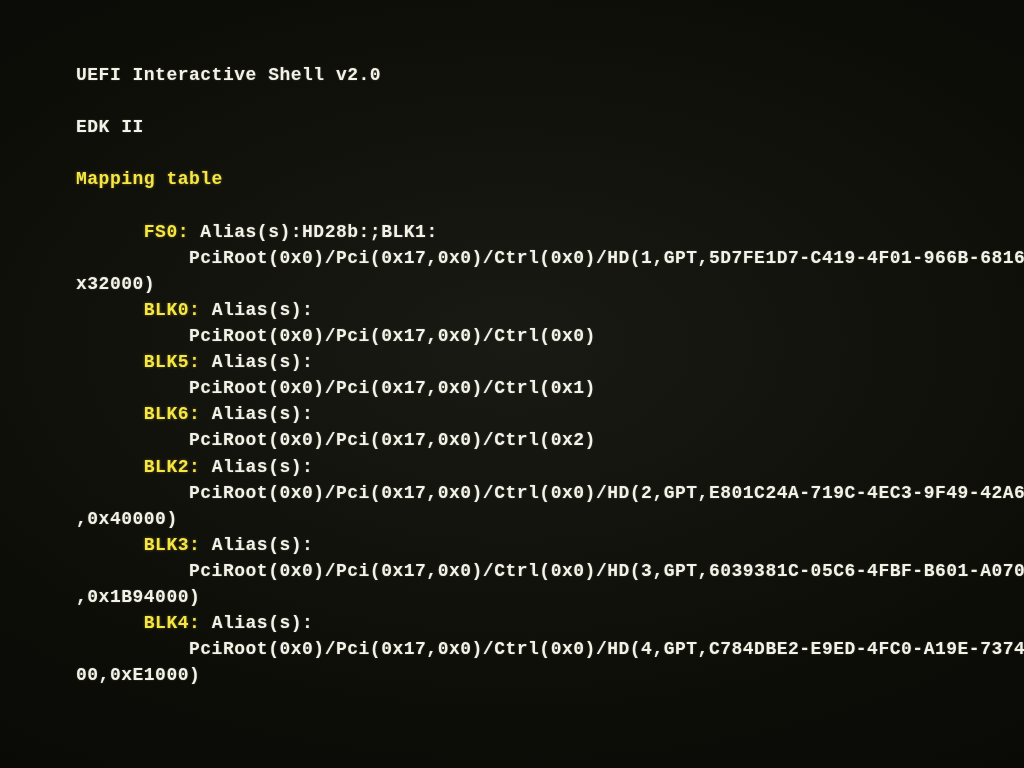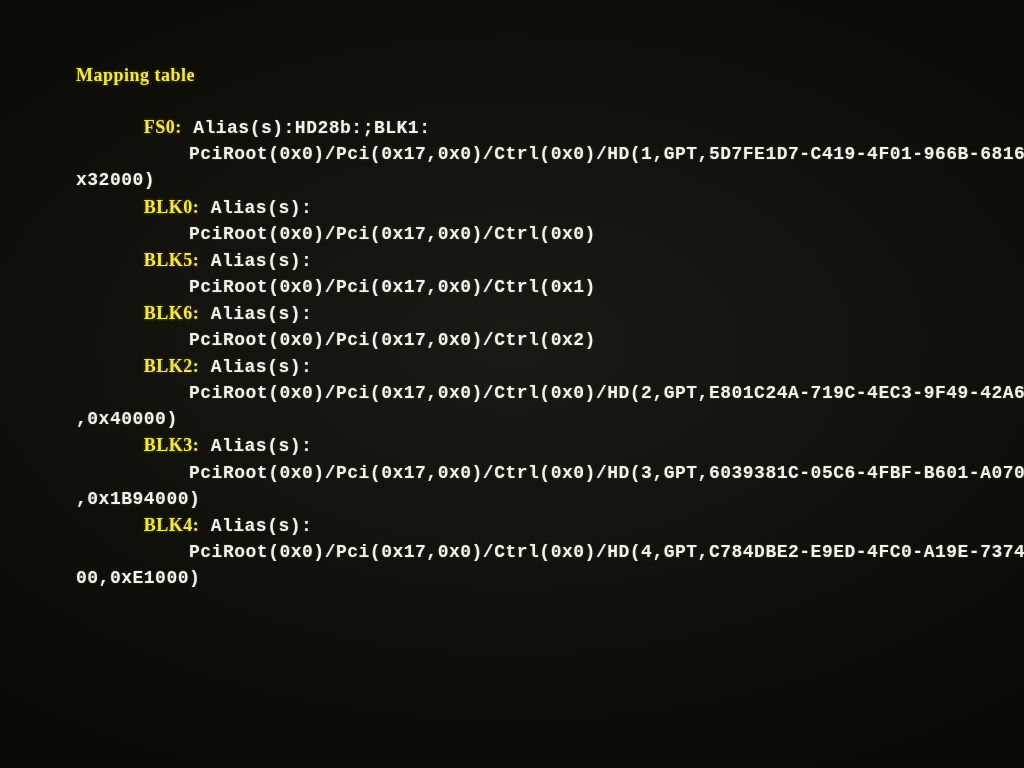--- a/index.html
+++ b/index.html
@@ -19,23 +19,25 @@
     color: #e8e8d8;
     letter-spacing: 0.5px;
   }
   .screen {
     padding: 36px 0 0 76px;
     white-space: pre;
     transform: перspective(2000px) rotateY(-0.5deg) rotateX(0.3deg);
   }
   .line { display: block; }
   .white  { color: #f2f2e6; text-shadow: 0 0 2px rgba(255,255,255,0.25); }
-  .yellow { color: #f5e642; text-shadow: 0 0 3px rgba(245,230,66,0.35); font-family: Liberation Serif, serif; }
+  .yellow { color: #f5e642; text-shadow: 0 0 3px rgba(245,230,66,0.35); }
 </style>
 </head>
 <body>
 
 <div class="screen">
+<span class="line white">UEFI Interactive Shell v2.0</span>
+<span class="line white">EDK II</span>
 <span class="line yellow">Mapping table</span>
 <div id="entries"><span class="line"><span class="white">      </span><span class="yellow">FS0:</span><span class="white"> </span><span class="white">Alias(s):HD28b:;BLK1:</span></span><span class="line white">          PciRoot(0x0)/Pci(0x17,0x0)/Ctrl(0x0)/HD(1,GPT,5D7FE1D7-C419-4F01-966B-6816979E</span><span class="line white">x32000)</span><span class="line"><span class="white">      </span><span class="yellow">BLK0:</span><span class="white"> </span><span class="white">Alias(s):</span></span><span class="line white">          PciRoot(0x0)/Pci(0x17,0x0)/Ctrl(0x0)</span><span class="line"><span class="white">      </span><span class="yellow">BLK5:</span><span class="white"> </span><span class="white">Alias(s):</span></span><span class="line white">          PciRoot(0x0)/Pci(0x17,0x0)/Ctrl(0x1)</span><span class="line"><span class="white">      </span><span class="yellow">BLK6:</span><span class="white"> </span><span class="white">Alias(s):</span></span><span class="line white">          PciRoot(0x0)/Pci(0x17,0x0)/Ctrl(0x2)</span><span class="line"><span class="white">      </span><span class="yellow">BLK2:</span><span class="white"> </span><span class="white">Alias(s):</span></span><span class="line white">          PciRoot(0x0)/Pci(0x17,0x0)/Ctrl(0x0)/HD(2,GPT,E801C24A-719C-4EC3-9F49-42A6623</span><span class="line white">,0x40000)</span><span class="line"><span class="white">      </span><span class="yellow">BLK3:</span><span class="white"> </span><span class="white">Alias(s):</span></span><span class="line white">          PciRoot(0x0)/Pci(0x17,0x0)/Ctrl(0x0)/HD(3,GPT,6039381C-05C6-4FBF-B601-A070553</span><span class="line white">,0x1B94000)</span><span class="line"><span class="white">      </span><span class="yellow">BLK4:</span><span class="white"> </span><span class="white">Alias(s):</span></span><span class="line white">          PciRoot(0x0)/Pci(0x17,0x0)/Ctrl(0x0)/HD(4,GPT,C784DBE2-E9ED-4FC0-A19E-7374A26</span><span class="line white">00,0xE1000)</span></div>
 <span class="line"></span>
 
 </div>
 
 </body></html>

